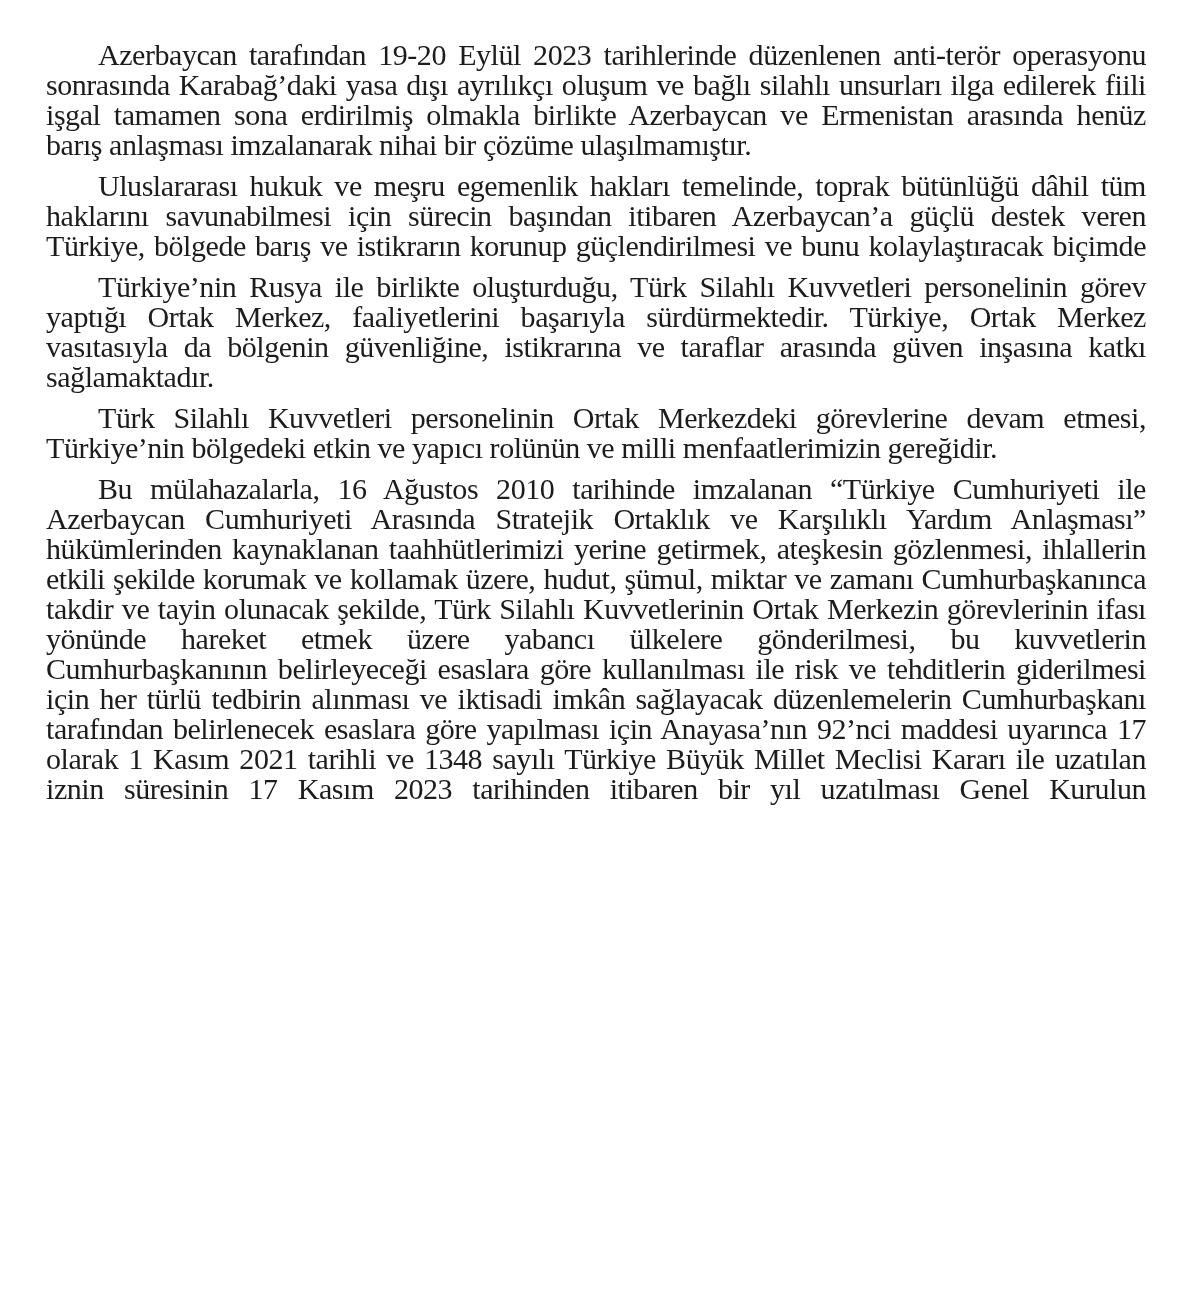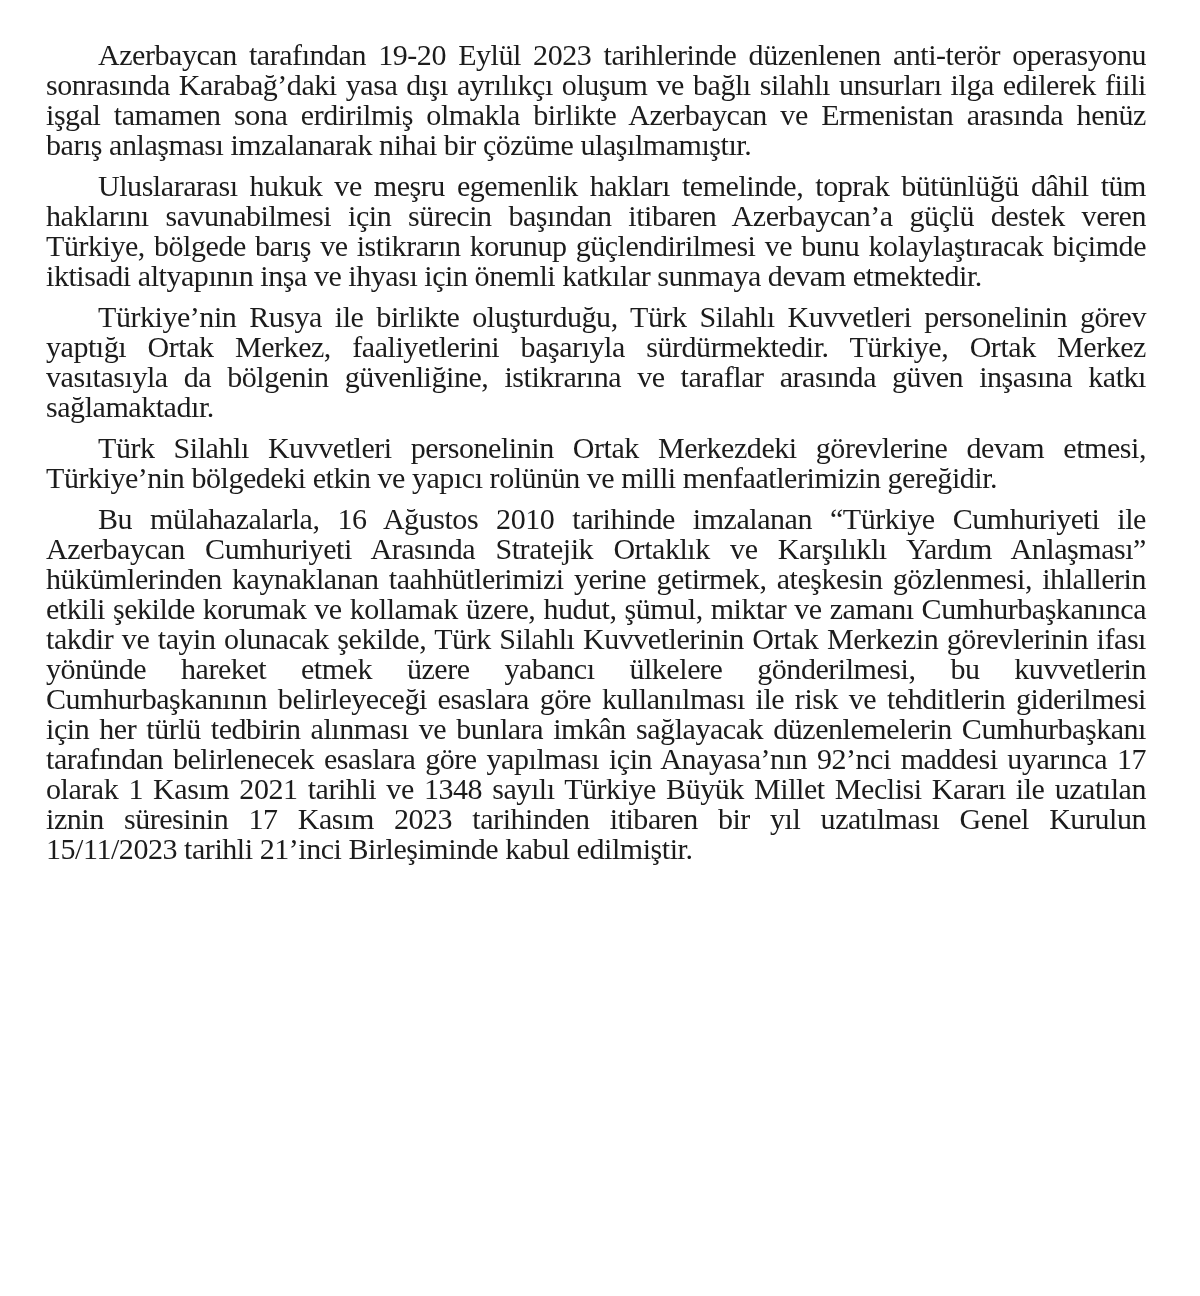--- a/index.html
+++ b/index.html
@@ -50,21 +50,20 @@
     <span class="line indent">Azerbaycan tarafından 19-20 Eylül 2023 tarihlerinde düzenlenen anti-terör operasyonu</span>
     <span class="line">sonrasında Karabağ’daki yasa dışı ayrılıkçı oluşum ve bağlı silahlı unsurları ilga edilerek fiili</span>
     <span class="line">işgal tamamen sona erdirilmiş olmakla birlikte Azerbaycan ve Ermenistan arasında henüz</span>
     <span class="line last">barış anlaşması imzalanarak nihai bir çözüme ulaşılmamıştır.</span>
   </div>
 
   <div class="para">
     <span class="line indent">Uluslararası hukuk ve meşru egemenlik hakları temelinde, toprak bütünlüğü dâhil tüm</span>
     <span class="line">haklarını savunabilmesi için sürecin başından itibaren Azerbaycan’a güçlü destek veren</span>
     <span class="line">Türkiye, bölgede barış ve istikrarın korunup güçlendirilmesi ve bunu kolaylaştıracak biçimde</span>
-    <span class="line last">iktisadi altyapının inşa ve ihyası için önemli katkılar sunmaya devam etmektedir.</span>
   </div>
 
   <div class="para">
     <span class="line indent">Türkiye’nin Rusya ile birlikte oluşturduğu, Türk Silahlı Kuvvetleri personelinin görev</span>
     <span class="line">yaptığı Ortak Merkez, faaliyetlerini başarıyla sürdürmektedir. Türkiye, Ortak Merkez</span>
     <span class="line">vasıtasıyla da bölgenin güvenliğine, istikrarına ve taraflar arasında güven inşasına katkı</span>
     <span class="line last">sağlamaktadır.</span>
   </div>
 
   <div class="para">
@@ -73,19 +72,18 @@
   </div>
 
   <div class="para">
     <span class="line indent">Bu mülahazalarla, 16 Ağustos 2010 tarihinde imzalanan “Türkiye Cumhuriyeti ile</span>
     <span class="line">Azerbaycan Cumhuriyeti Arasında Stratejik Ortaklık ve Karşılıklı Yardım Anlaşması”</span>
     <span class="line">hükümlerinden kaynaklanan taahhütlerimizi yerine getirmek, ateşkesin gözlenmesi, ihlallerin</span>
     <span class="line">etkili şekilde korumak ve kollamak üzere, hudut, şümul, miktar ve zamanı Cumhurbaşkanınca</span>
     <span class="line">takdir ve tayin olunacak şekilde, Türk Silahlı Kuvvetlerinin Ortak Merkezin görevlerinin ifası</span>
     <span class="line">yönünde hareket etmek üzere yabancı ülkelere gönderilmesi, bu kuvvetlerin</span>
     <span class="line">Cumhurbaşkanının belirleyeceği esaslara göre kullanılması ile risk ve tehditlerin giderilmesi</span>
-    <span class="line">için her türlü tedbirin alınması ve bunlara imkân sağlayacak düzenlemelerin Cumhurbaşkanı</span>
+    <span class="line">için her türlü tedbirin alınması ve iktisadi imkân sağlayacak düzenlemelerin Cumhurbaşkanı</span>
     <span class="line">tarafından belirlenecek esaslara göre yapılması için Anayasa’nın 92’nci maddesi uyarınca 17</span>
     <span class="line">olarak 1 Kasım 2021 tarihli ve 1348 sayılı Türkiye Büyük Millet Meclisi Kararı ile uzatılan</span>
     <span class="line">iznin süresinin 17 Kasım 2023 tarihinden itibaren bir yıl uzatılması Genel Kurulun</span>
-    <span class="line last">15/11/2023 tarihli 21’inci Birleşiminde kabul edilmiştir.</span>
   </div>
 </div>
 
 </body></html>

